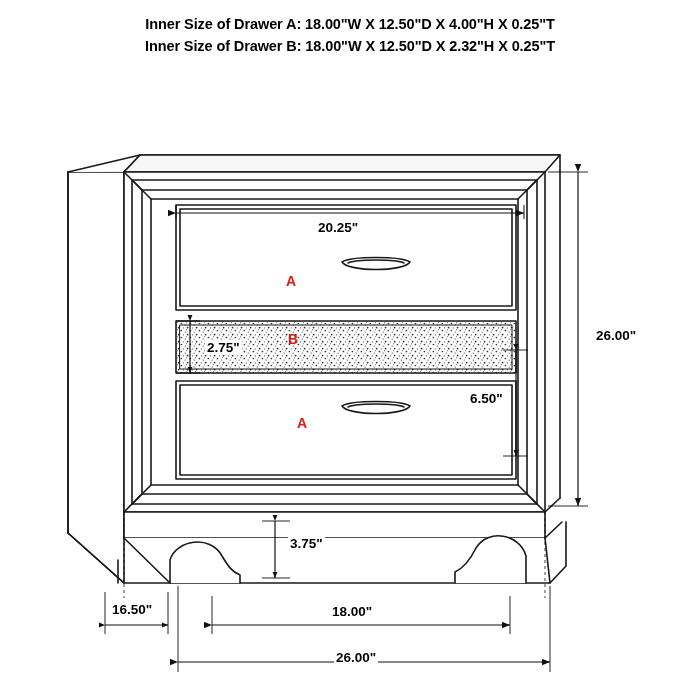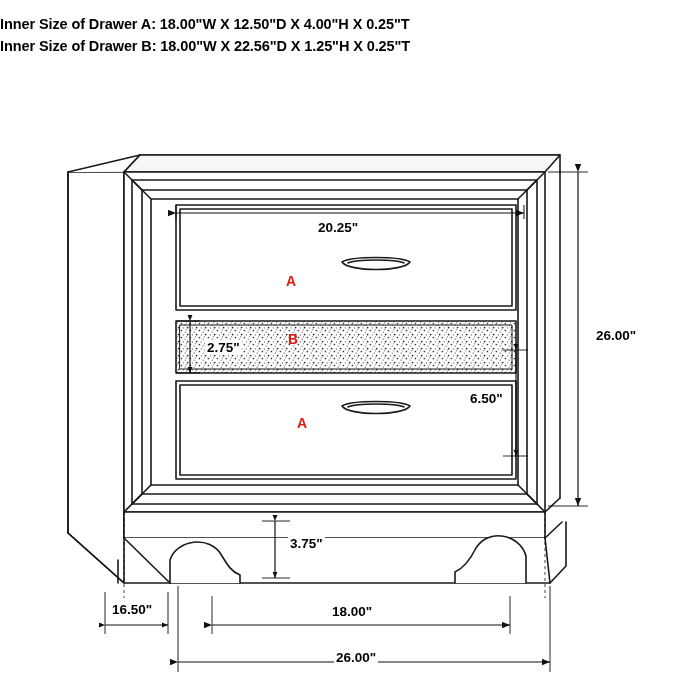--- a/index.html
+++ b/index.html
@@ -12,20 +12,21 @@
     width: 700px;
     height: 700px;
     background: #ffffff;
     font-family: "Liberation Sans", sans-serif;
     overflow: hidden;
   }
   .hdr {
     position: absolute;
     left: 0;
     width: 700px;
+    text-align: center;
     font-weight: bold;
     font-size: 14.5px;
     color: #000;
     letter-spacing: -0.1px;
     white-space: nowrap;
   }
   #hdr1 { top: 16px; }
   #hdr2 { top: 38px; }
 
   #canvas {
@@ -52,21 +53,21 @@
     color: #e01b13;
     white-space: nowrap;
   }
 </style>
 </head>
 <body>
 
 <div id="page">
 
   <div class="hdr" id="hdr1">Inner Size of Drawer A: 18.00"W X 12.50"D X 4.00"H X 0.25"T</div>
-  <div class="hdr" id="hdr2">Inner Size of Drawer B: 18.00"W X 22.56"D X 1.25"H X 0.25"T</div>
+  <div class="hdr" id="hdr2">Inner Size of Drawer B: 18.00"W X 12.50"D X 2.32"H X 0.25"T</div>
 
   <svg id="canvas" width="700" height="700" viewBox="0 0 700 700">
     <defs>
       <marker id="ah" markerWidth="9" markerHeight="9" refX="8" refY="3.2" orient="auto" markerUnits="userSpaceOnUse">
         <path d="M0,0 L8,3.2 L0,6.4 z" fill="#111"></path>
       </marker>
       <marker id="ahs" markerWidth="7" markerHeight="7" refX="6.4" refY="2.6" orient="auto" markerUnits="userSpaceOnUse">
         <path d="M0,0 L6.4,2.6 L0,5.2 z" fill="#111"></path>
       </marker>
       <pattern id="glitter" width="9" height="7" patternUnits="userSpaceOnUse">

